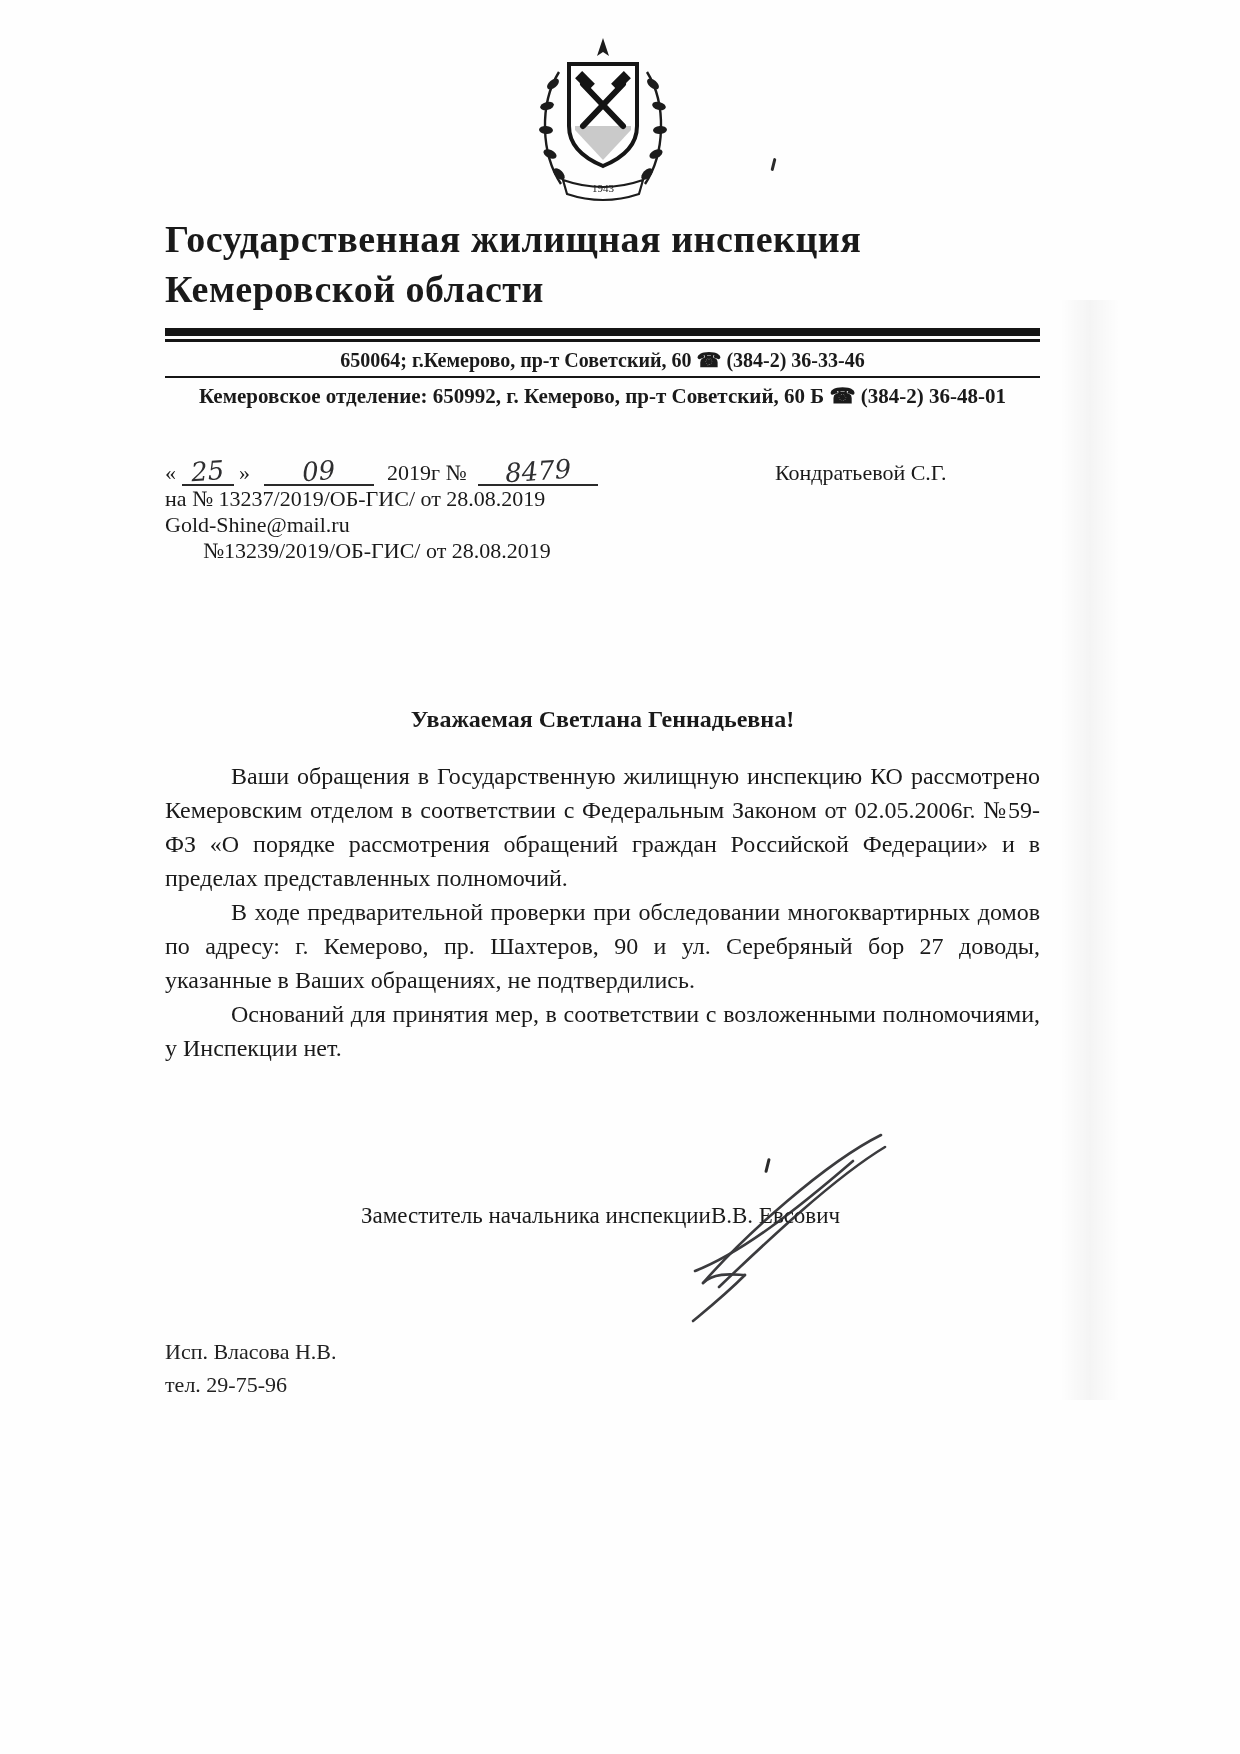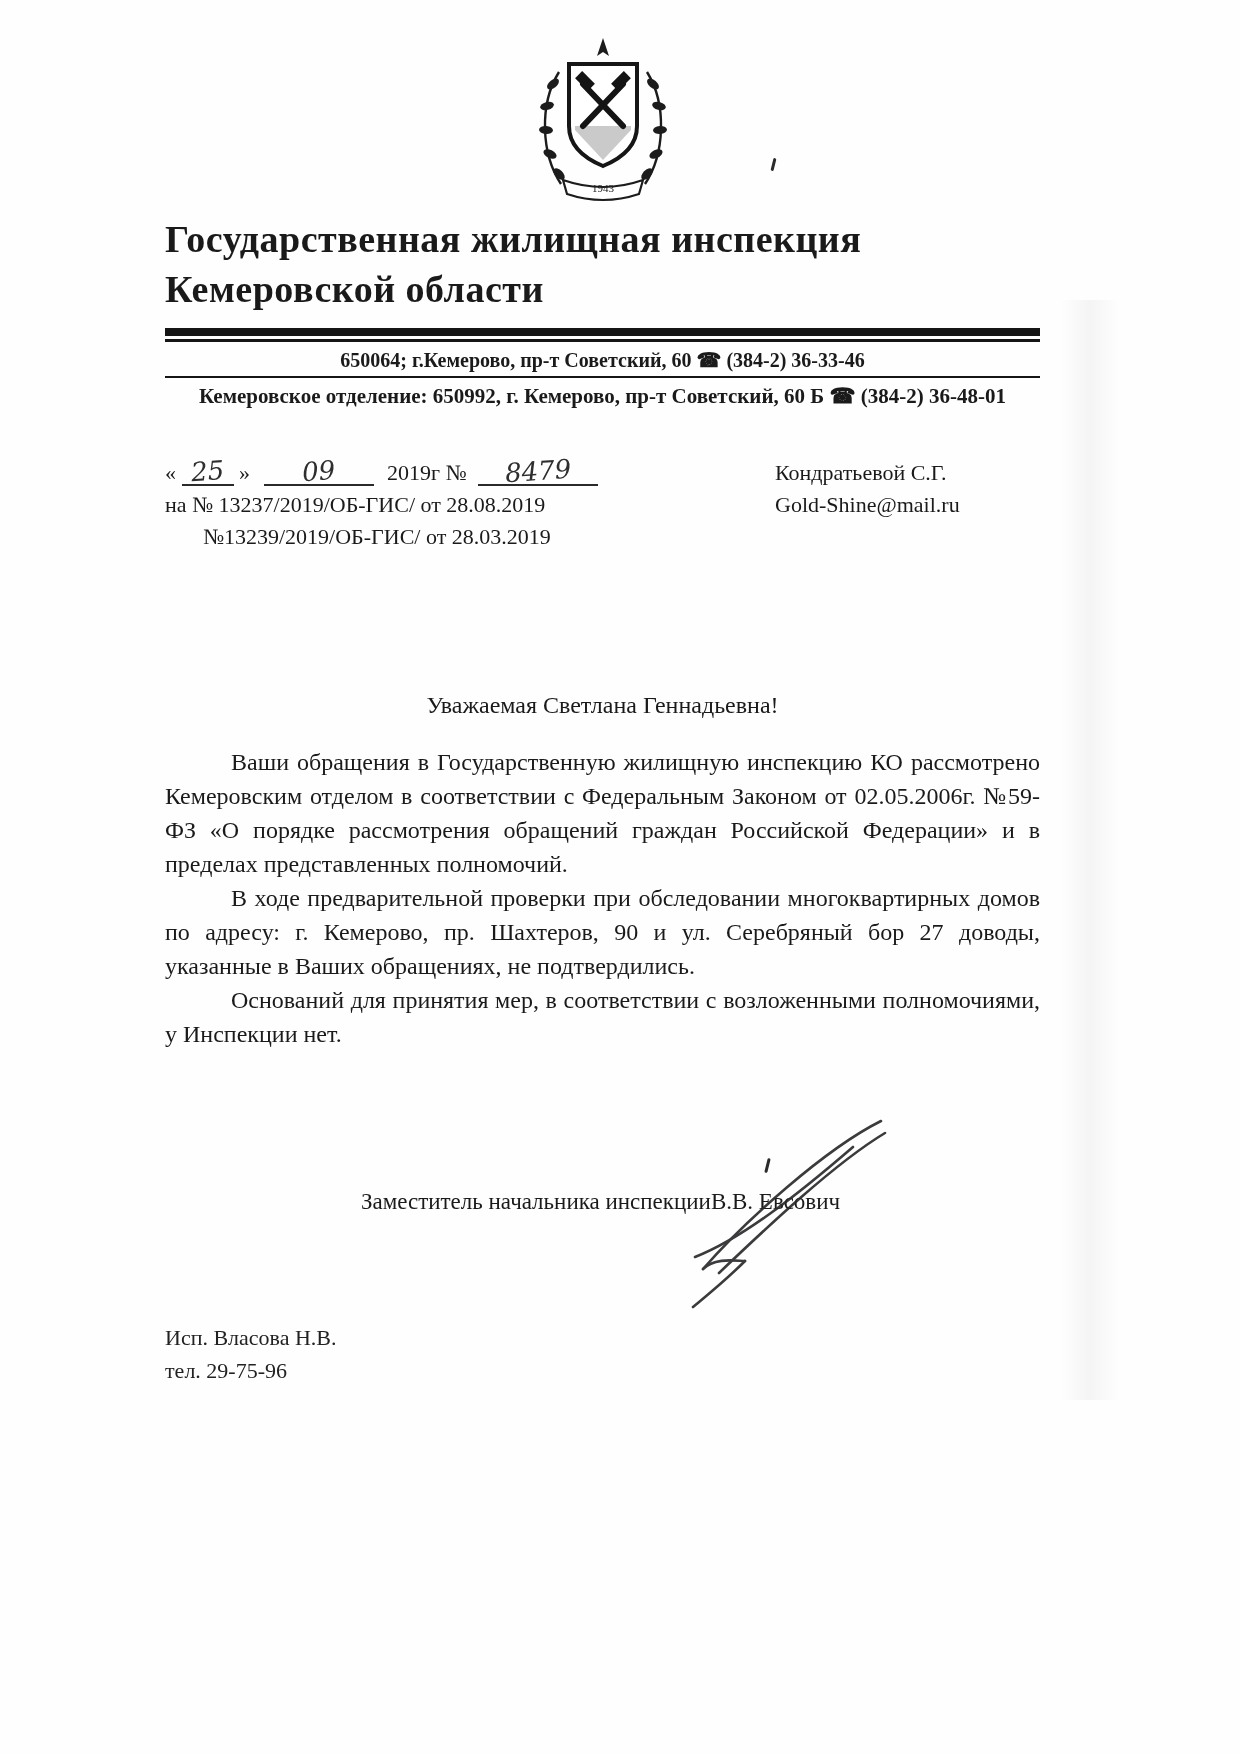--- a/index.html
+++ b/index.html
@@ -45,21 +45,21 @@
     font-weight: bold;
     font-size: 20px;
     line-height: 1.25;
   }
   .addr-2 { font-size: 21px; margin-top: 2px; }
 
   .ref-block { margin-top: 48px; font-size: 22px; }
   .ref-row { display: flex; justify-content: space-between; align-items: baseline; }
   .ref-left { white-space: nowrap; }
   .ref-right { width: 265px; text-align: left; }
-  .ref-row + .ref-row { margin-top: 6px; }
+  .ref-row + .ref-row { margin-top: 0; flex-direction: column; }
   .ref-indent { padding-left: 38px; }
 
   .hand {
     font-style: italic;
     font-family: "DejaVu Serif", serif;
     color: #2e2e30;
     font-size: 26px;
     transform: rotate(-4deg);
     display: inline-block;
   }
@@ -68,21 +68,21 @@
     border-bottom: 2px solid #2a2a2a;
     text-align: center;
     line-height: 1.0;
   }
   .slot-day { min-width: 52px; }
   .slot-month { min-width: 110px; margin: 0 8px; }
   .slot-num { min-width: 120px; margin-left: 6px; }
 
   .salutation {
     text-align: center;
-    font-weight: normal;
+    font-weight: bold;
     font-size: 24px;
     margin-top: 142px;
   }
 
   .body-text { margin-top: 26px; font-size: 24px; line-height: 1.42; }
   .body-text p {
     margin: 0;
     text-align: justify;
     text-indent: 66px;
   }
@@ -188,21 +188,21 @@
           <span>№</span>
           <span class="slot slot-num"><span class="hand">8479</span></span>
         </div>
         <div class="ref-right">Кондратьевой С.Г.</div>
       </div>
       <div class="ref-row">
         <div class="ref-left">на № 13237/2019/ОБ-ГИС/ от 28.08.2019</div>
         <div class="ref-right">Gold-Shine@mail.ru</div>
       </div>
       <div class="ref-row">
-        <div class="ref-left ref-indent">№13239/2019/ОБ-ГИС/ от 28.03.2019</div>
+        <div class="ref-left ref-indent">№13239/2019/ОБ-ГИС/ от 28.08.2019</div>
         <div class="ref-right"></div>
       </div>
     </div>
 
     <div class="salutation">Уважаемая Светлана Геннадьевна!</div>
 
     <div class="body-text">
       <p>Ваши обращения в Государственную жилищную инспекцию КО рассмотрено Кемеровским отделом в соответствии с Федеральным Законом от 02.05.2006г. №59-ФЗ «О порядке рассмотрения обращений граждан Российской Федерации» и в пределах представленных полномочий.</p>
       <p>В ходе предварительной проверки при обследовании многоквартирных домов по адресу: г. Кемерово, пр. Шахтеров, 90 и ул. Серебряный бор 27 доводы, указанные в Ваших обращениях, не подтвердились.</p>
       <p>Оснований для принятия мер, в соответствии с возложенными полномочиями, у Инспекции нет.</p>

